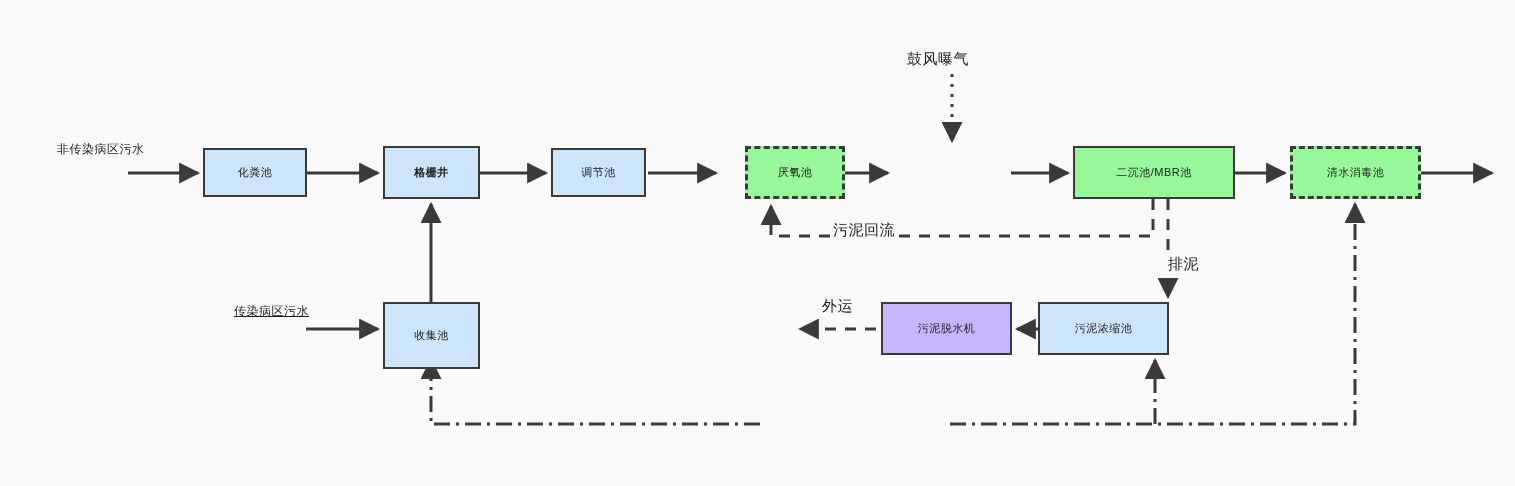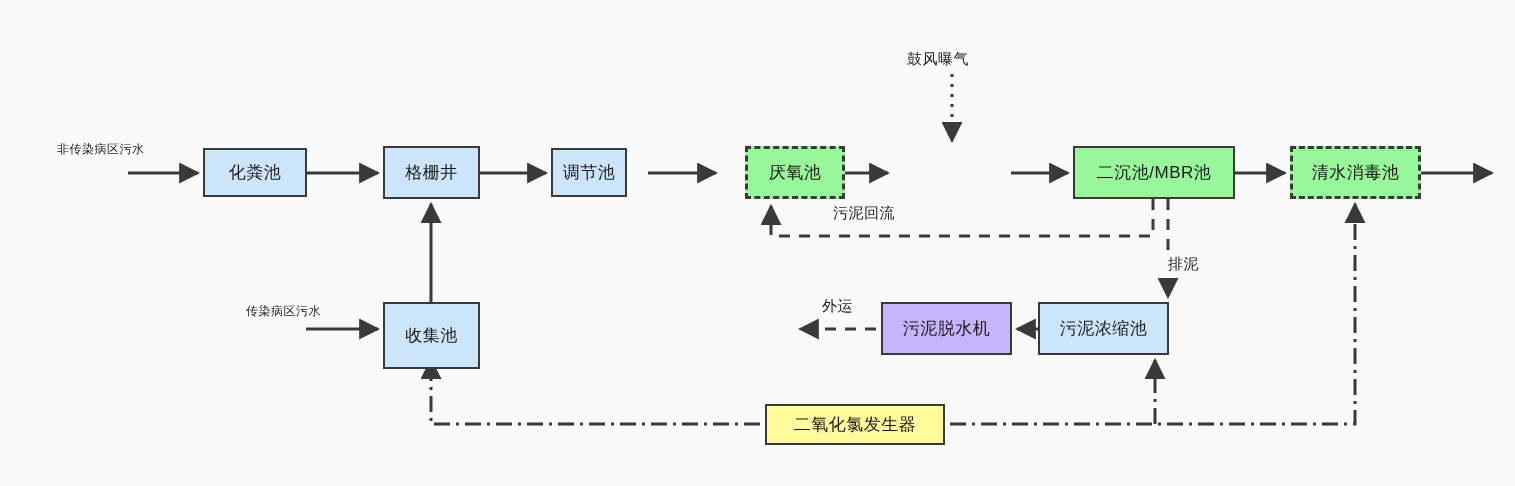--- a/index.html
+++ b/index.html
@@ -23,21 +23,21 @@
     width: 1515px; height: 486px;
     pointer-events: none;
   }
   .node {
     position: absolute;
     display: flex;
     align-items: center;
     justify-content: center;
     border: 2px solid #3a3a3a;
     color: #1b1b1b;
-    font-size: 17px;
+    font-size: 11px;
     line-height: 1;
     white-space: nowrap;
     letter-spacing: 0.5px;
   }
   .node.blue   { background: #cce5fa; }
   .node.green  { background: #97f79a; }
   .node.red    { background: #c4b5fd; }
   .node.yellow { background: #fdfb9b; }
   .node.dashed { border-style: dashed; border-width: 3px; }
   .node.solid  { border-width: 2px; }
@@ -100,44 +100,43 @@
 
     <g stroke="#3a3a3a" stroke-width="3" fill="none" stroke-dasharray="16 6 3 6">
       <path d="M 760 424 L 431 424 L 431 360" marker-end="url(#arrow)"></path>
       <path d="M 950 424 L 1355 424 L 1355 204" marker-end="url(#arrow)"></path>
       <path d="M 1155 424 L 1155 360" marker-end="url(#arrow)"></path>
     </g>
   </svg>
 
   <div class="node blue solid" style="left:203px;top:148px;width:104px;height:49px;">化粪池</div>
 
-  <div class="node blue solid" style="left:383px;top:146px;width:97px;height:53px;">格栅井</div>
+  <div class="node blue solid" style="left:383px;top:146px;width:97px;height:53px;font-weight:bold;">格栅井</div>
 
-  <div class="node blue solid" style="left:551px;top:148px;width:76px;height:49px;">调节池</div>
+  <div class="node blue solid" style="left:551px;top:148px;width:95px;height:49px;">调节池</div>
 
   <div class="node green dashed" style="left:721px;top:146px;width:100px;height:53px;margin-left:24px;">厌氧池</div>
 
 
   <div class="node green solid" style="left:1073px;top:146px;width:162px;height:53px;">二沉池/MBR池</div>
 
   <div class="node green dashed" style="left:1290px;top:146px;width:131px;height:53px;">清水消毒池</div>
 
   <div class="node blue solid" style="left:383px;top:302px;width:97px;height:67px;">收集池</div>
 
   <div class="node red solid" style="left:881px;top:302px;width:131px;height:53px;">污泥脱水机</div>
 
   <div class="node blue solid" style="left:1038px;top:302px;width:131px;height:53px;">污泥浓缩池</div>
 
-  <div class="node yellow solid" style="left:765px;top:404px;width:180px;height:41px;">二氧化氯发生器</div>
 
   <div class="io-label" style="left:57px;top:141px;">非传染病区污水</div>
 
-  <div class="io-label" style="left:246px;top:303px;">传染病区污水</div>
+  <div class="io-label" style="left:234px;top:303px;text-decoration:underline;">传染病区污水</div>
 
   <div class="edge-label" style="left:905px;top:50px;">鼓风曝气</div>
 
-  <div class="edge-label" style="left:831px;top:204px;">污泥回流</div>
+  <div class="edge-label" style="left:831px;top:221px;">污泥回流</div>
 
   <div class="edge-label" style="left:1166px;top:255px;text-align:center;">排泥</div>
 
   <div class="edge-label" style="left:820px;top:297px;">外运</div>
 
 </div>
 
 </body></html>

